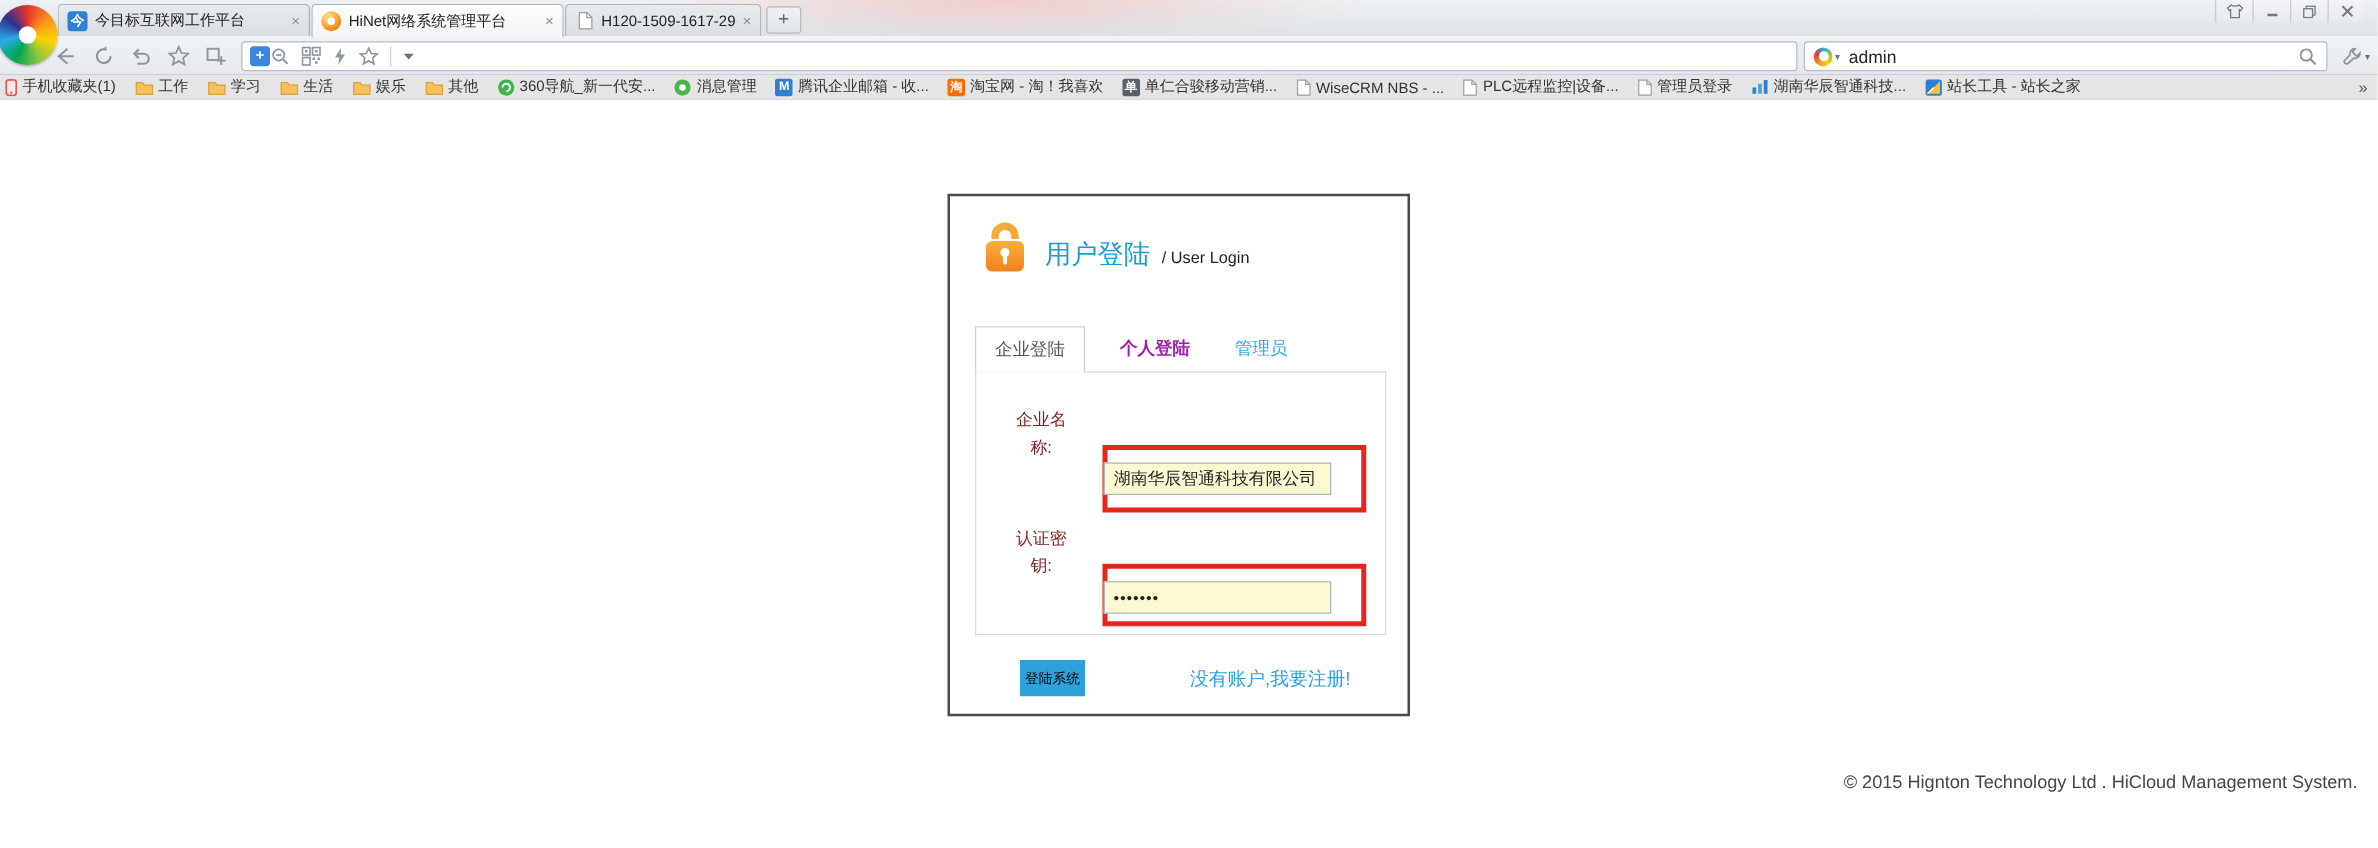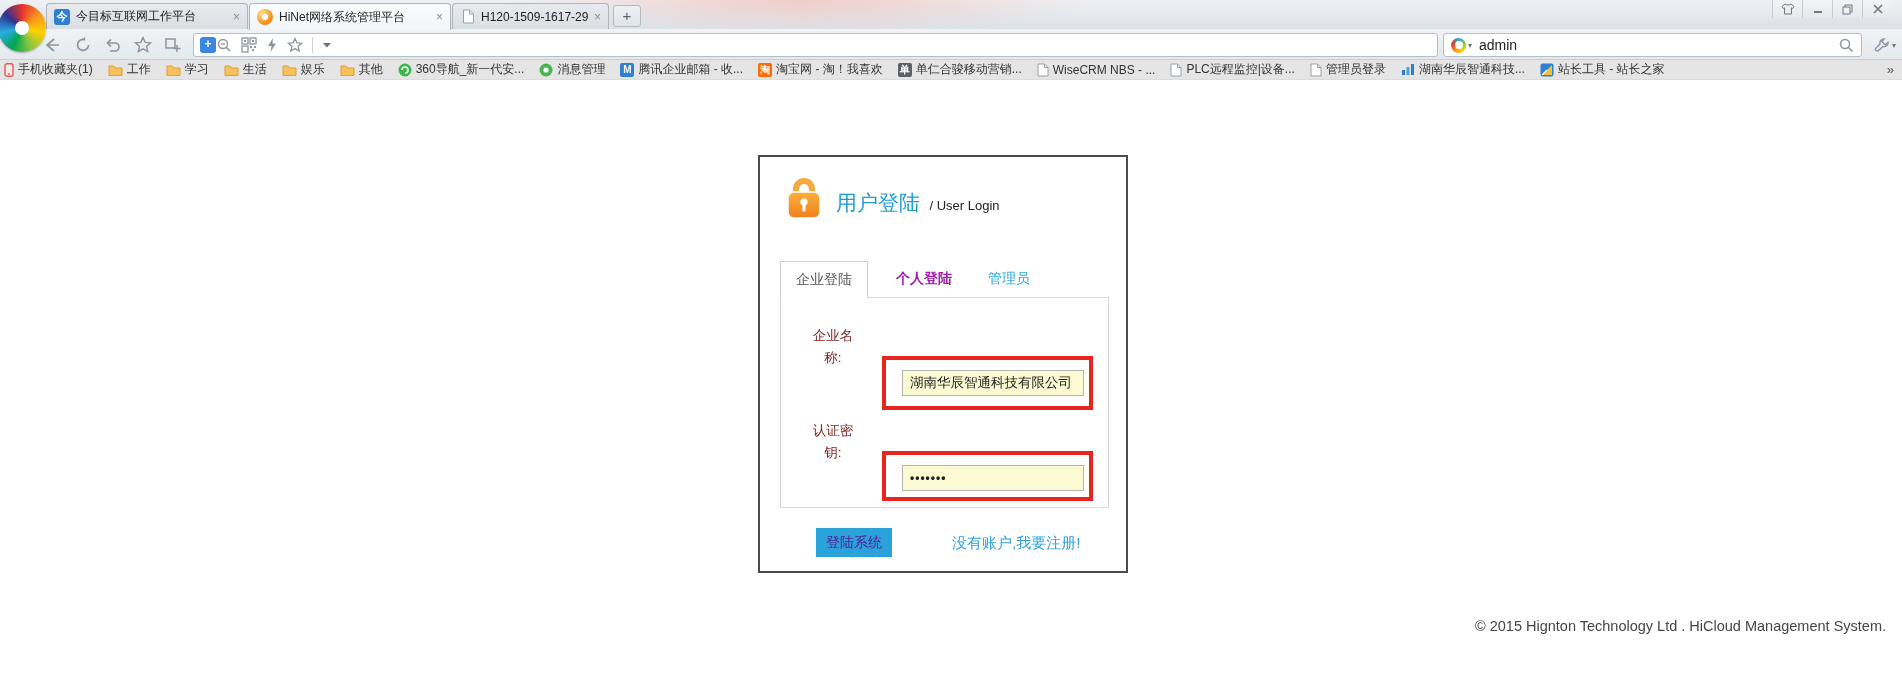--- a/index.html
+++ b/index.html
@@ -80,26 +80,26 @@
     justify-content:center; font-size:14px; }
   .ltab.active { left:20px; width:88px; background:#fff; border:1px solid #d0d0d0;
     border-bottom:none; color:#555; z-index:2; height:37px; }
   .ltab.t2 { left:120px; width:88px; color:#a21caf;font-weight:bold; }
   .ltab.t3 { left:212px; width:74px; color:#2ea7e0; }
   .fieldset { position:absolute; left:20px; top:140px; width:329px; height:211px;
     border:1px solid #d9d9d9; background:#fff; }
   .flabel { position:absolute; width:48px; text-align:center; font-size:13.5px; color:#7f1d1d;
     line-height:22px; left:49px; }
   .annot { position:absolute; border:4px solid #e8241f; }
-  .login-input { position:absolute; left:142px; width:182px; height:26px; background:#fbfad2;
+  .login-input { position:absolute; left:123px; width:182px; height:26px; background:#fbfad2;
     border:1px solid #b5b5b5; font-size:13.5px; color:#222; padding:0 7px;
     font-family:"Liberation Sans","DejaVu Sans",sans-serif; }
   .login-input.pw { font-size:12px; font-weight:bold; letter-spacing:1px; }
-  .login-btn { position:absolute; left:56px; top:371px; width:76px; height:29px; background:#2ba2da;
-    border:none; color:#4c1d95; font-size:14px; font-family:"Liberation Sans","DejaVu Sans",sans-serif; }
+  .login-btn { position:absolute; left:56px; top:371px; width:52px; height:29px; background:#2ba2da;
+    border:none; color:#000000; font-size:11px; font-family:"Liberation Sans","DejaVu Sans",sans-serif; }
   .reg-link { position:absolute; left:192px; top:377px; font-size:15px; color:#2e9fe0;
     text-decoration:none; }
   .footer { position:absolute; left:0; top:538px; width:1886px; text-align:right;
     font-size:14.5px; color:#454545; }
 
   svg { display:block; }
 </style>
 </head>
 <body>
 

